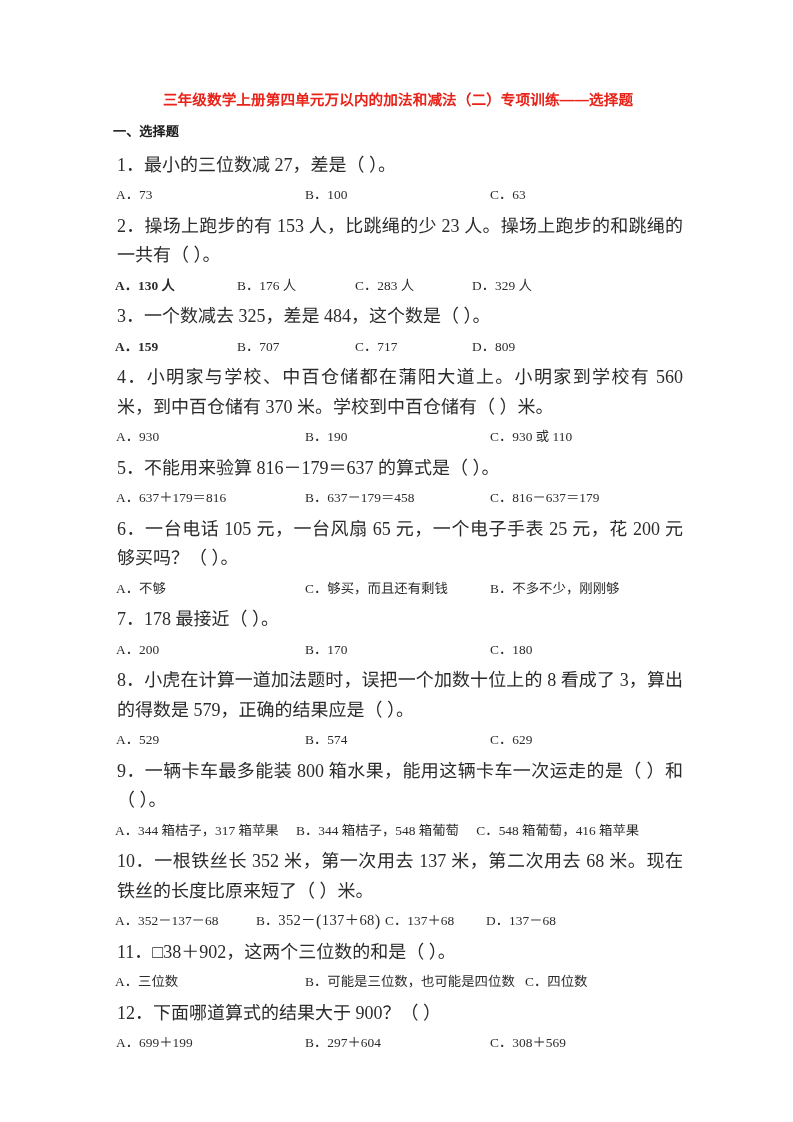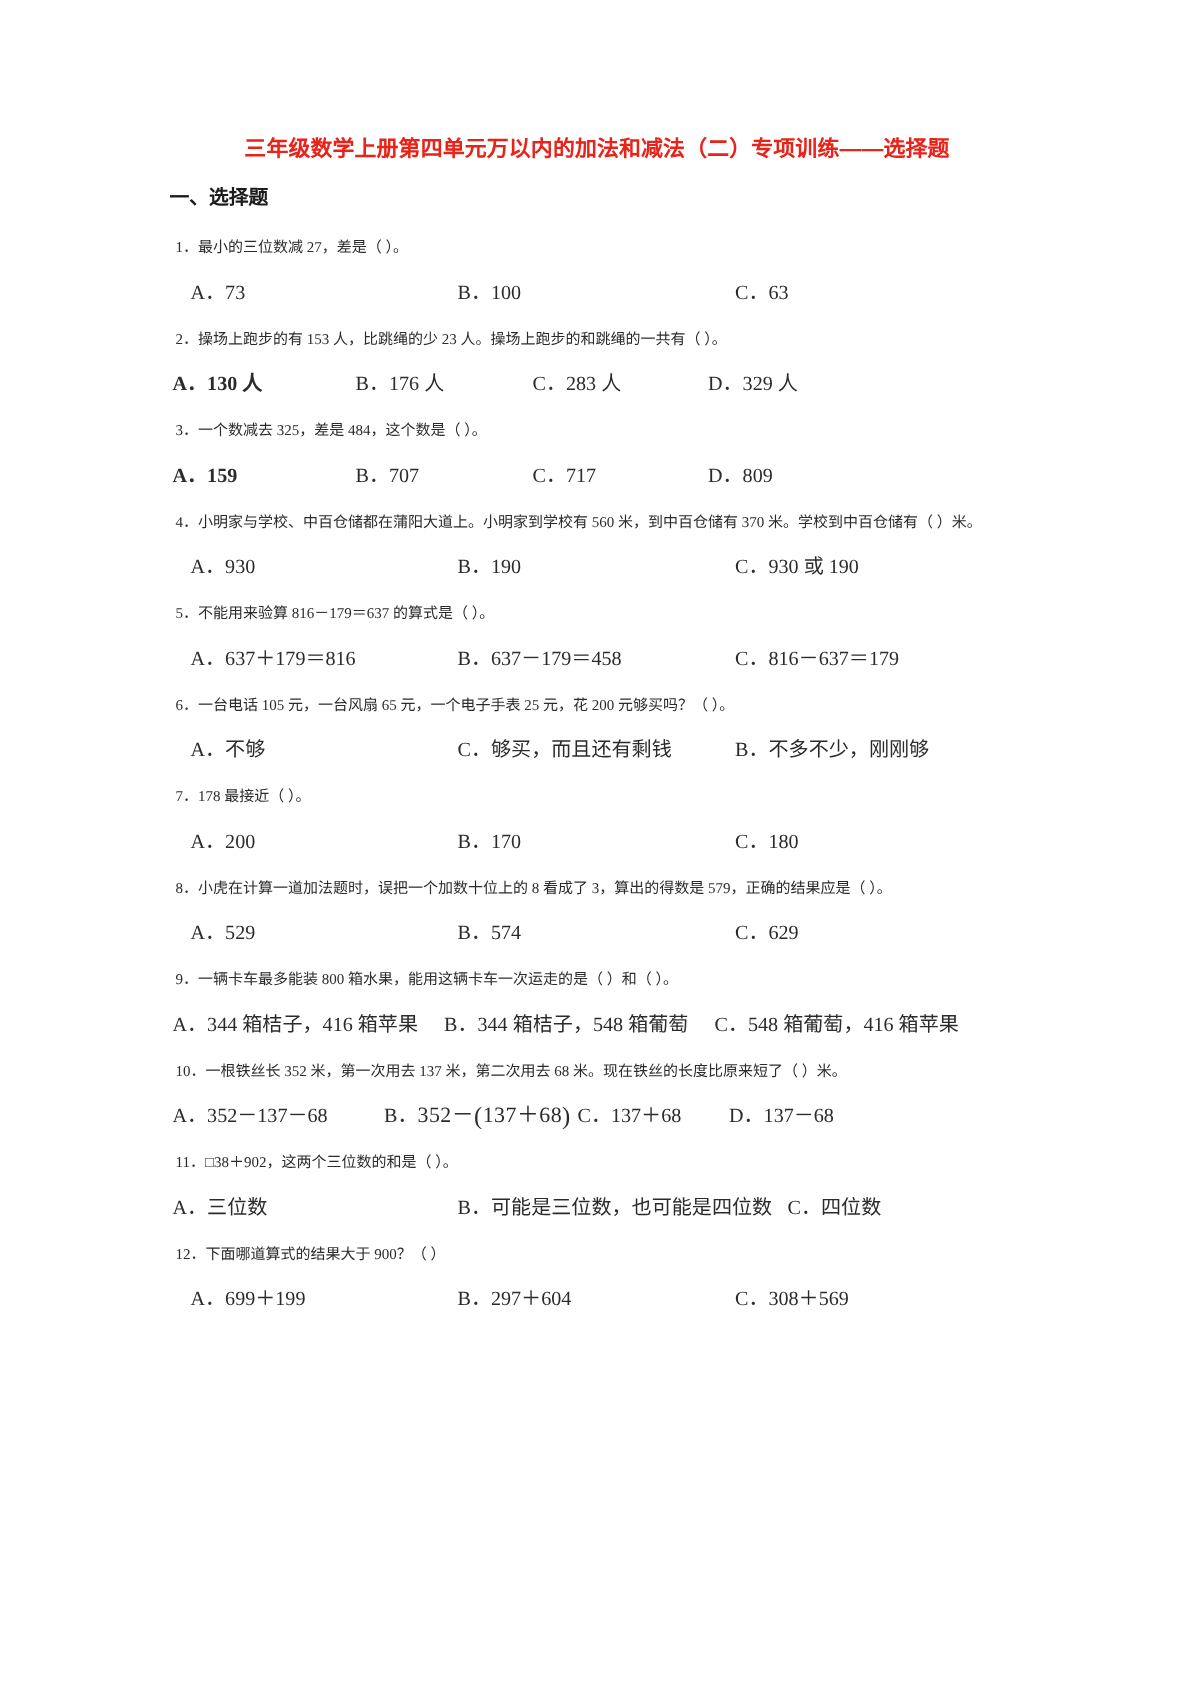--- a/index.html
+++ b/index.html
@@ -53,21 +53,21 @@
     line-height: 1.4;
     color: #1c1c1c;
     margin: 0 0 9px 0;
   }
 
   
   .q-block {
     margin: 0 0 2px 0;
   }
   .q-text {
-    font-size: 10px;
+    font-size: 18px;
     line-height: 29.5px;
     color: #2b2b2b;
     text-align: justify;
     text-justify: inter-ideograph;
     margin: 0;
     padding-left: 4px;
     text-indent: 0;
     word-break: break-all;
   }
   .opt-row {
@@ -82,21 +82,21 @@
   .opt-row.flow {
     white-space: normal;
     padding-left: 2px;
   }
   .opt {
     position: absolute;
     top: 0;
     display: inline-block;
   }
   
-  .cols3 .opt:nth-child(1) { left: 14px; }
+  .cols3 .opt:nth-child(1) { left: 3px; }
   .cols3 .opt:nth-child(2) { left: 192px; }
   .cols3 .opt:nth-child(3) { left: 377px; }
   
   .cols4 .opt:nth-child(1) { left: 2px; font-weight: bold; }
   .cols4 .opt:nth-child(2) { left: 124px; }
   .cols4 .opt:nth-child(3) { left: 242px; }
   .cols4 .opt:nth-child(4) { left: 359px; }
   
   .cols10 .opt:nth-child(1) { left: 2px; }
   .cols10 .opt:nth-child(2) { left: 143px; top: -1px; }
@@ -165,21 +165,21 @@
         <span class="opt">C．717</span>
         <span class="opt">D．809</span>
       </div>
     </div>
 
     <div class="q-block">
       <p class="q-text">4．小明家与学校、中百仓储都在蒲阳大道上。小明家到学校有 560 米，到中百仓储有 370 米。学校到中百仓储有（     ）米。</p>
       <div class="opt-row cols3">
         <span class="opt">A．930</span>
         <span class="opt">B．190</span>
-        <span class="opt">C．930 或 190</span>
+        <span class="opt">C．930 或 110</span>
       </div>
     </div>
 
     <div class="q-block">
       <p class="q-text">5．不能用来验算 816－179＝637 的算式是（     ）。</p>
       <div class="opt-row cols3">
         <span class="opt">A．637＋179＝816</span>
         <span class="opt">B．637－179＝458</span>
         <span class="opt">C．816－637＝179</span>
       </div>
@@ -208,21 +208,21 @@
       <div class="opt-row cols3">
         <span class="opt">A．529</span>
         <span class="opt">B．574</span>
         <span class="opt">C．629</span>
       </div>
     </div>
 
     <div class="q-block">
       <p class="q-text">9．一辆卡车最多能装 800 箱水果，能用这辆卡车一次运走的是（     ）和（     ）。</p>
       <div class="opt-row flow">
-        <span class="opt-flow-item">A．344 箱桔子，416 箱苹果</span>
+        <span class="opt-flow-item">A．344 箱桔子，317 箱苹果</span>
         <span class="opt-flow-item">B．344 箱桔子，548 箱葡萄</span>
         <span class="opt-flow-item">C．548 箱葡萄，416 箱苹果</span>
       </div>
     </div>
 
     <div class="q-block">
       <p class="q-text">10．一根铁丝长 352 米，第一次用去 137 米，第二次用去 68 米。现在铁丝的长度比原来短了（     ）米。</p>
       <div class="opt-row cols10">
         <span class="opt">A．352－137－68</span>
         <span class="opt"><span class="label">B．</span><span class="mathexpr"><span>352－</span><span class="paren">(</span><span>137＋68</span><span class="paren">)</span></span></span>

